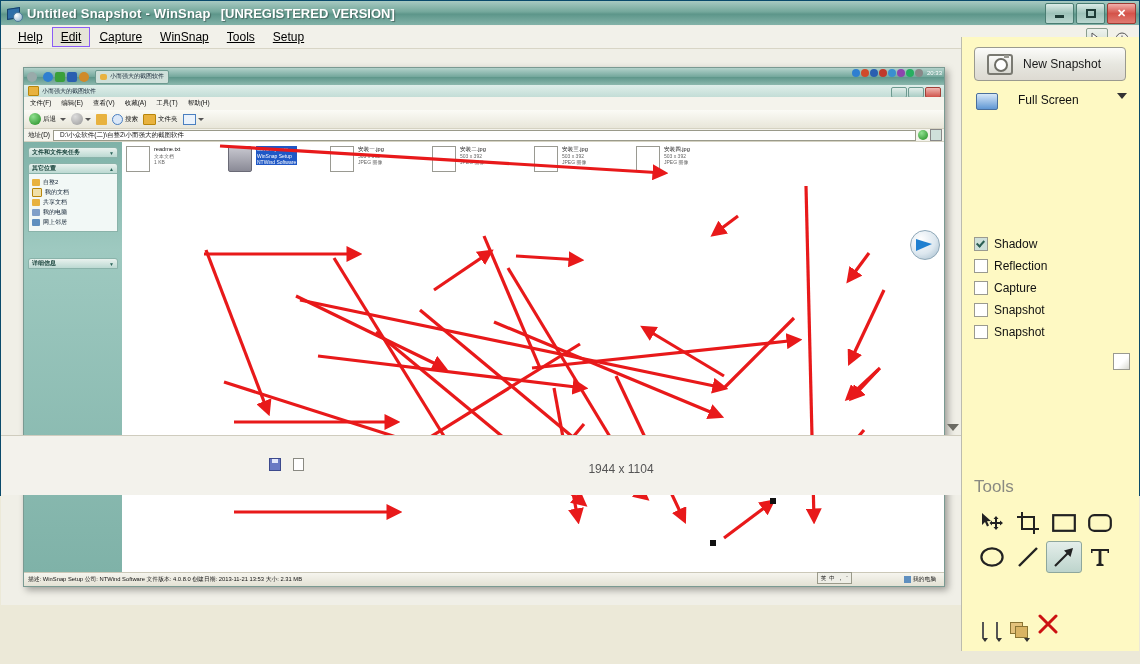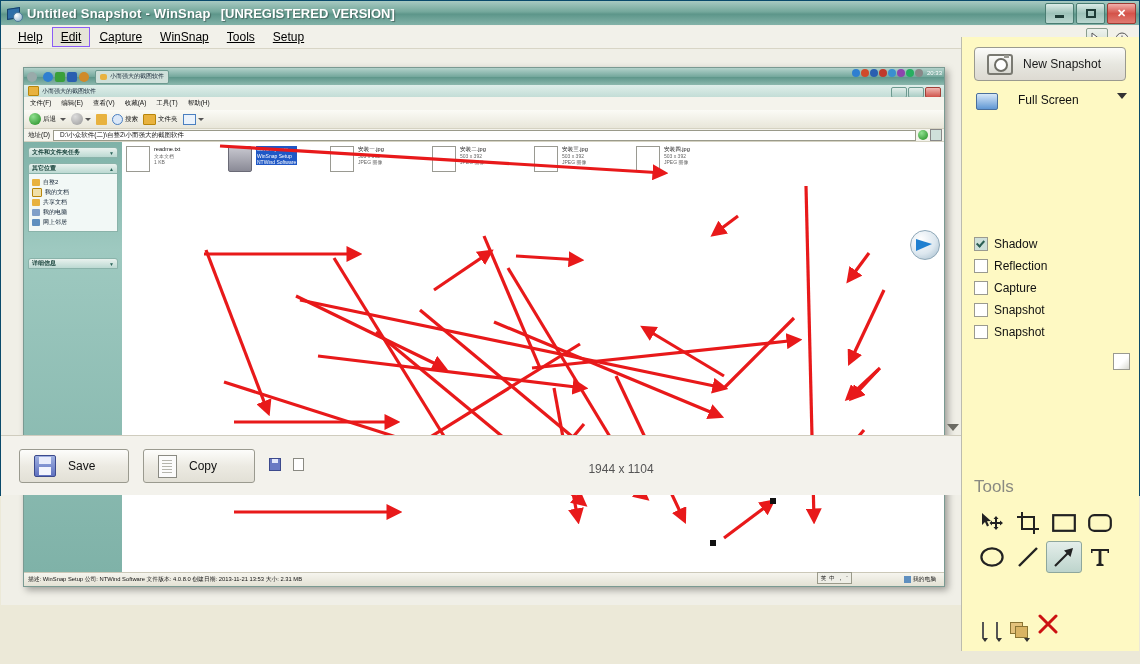--- a/index.html
+++ b/index.html
@@ -595,28 +595,20 @@
       <span>
         <svg width="20" height="20" viewBox="0 0 20 20">
           <path d="M2,2 L18,18 M18,2 L2,18" stroke="#cc1111" stroke-width="3" stroke-linecap="round"></path>
         </svg>
       </span>
     </div>
   </div>
 
   <div class="bottombar">
     <span class="collapse"></span>
-    <div class="bbtn bsave">
-      <span class="ic-floppy"></span>
-      <span>Save</span>
-    </div>
-    <div class="bbtn bcopy">
-      <span class="ic-doc"></span>
-      <span>Copy</span>
-    </div>
     <div class="smallicons">
       <span class="si-floppy"></span>
       <span class="si-doc"></span>
     </div>
     <div class="dims">1944 x 1104</div>
   </div>
 
 </div>
 
 </body></html>

